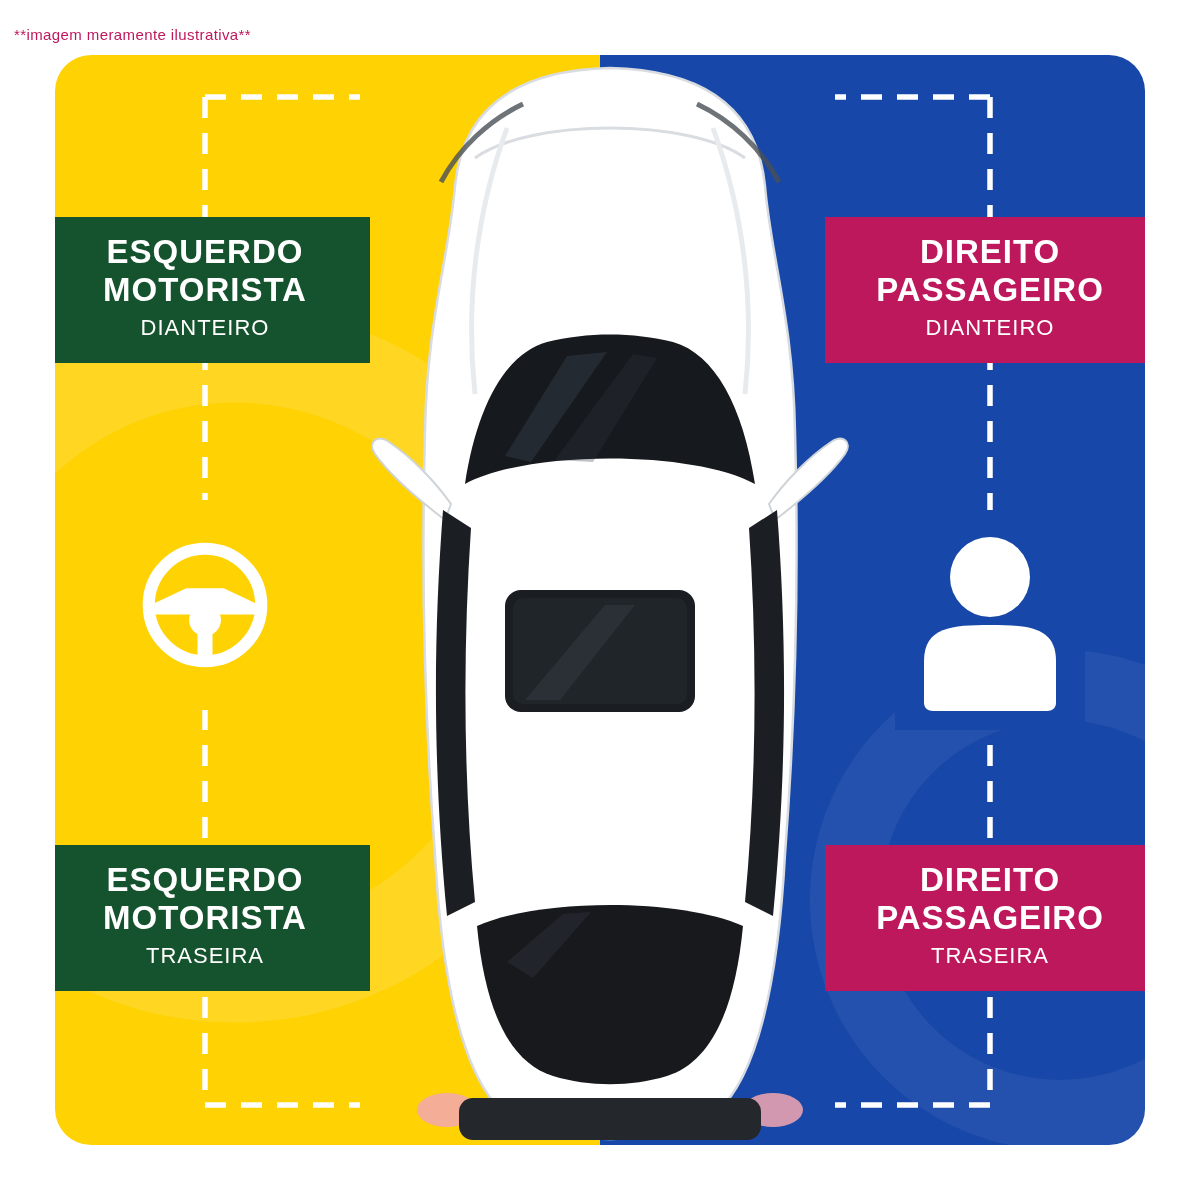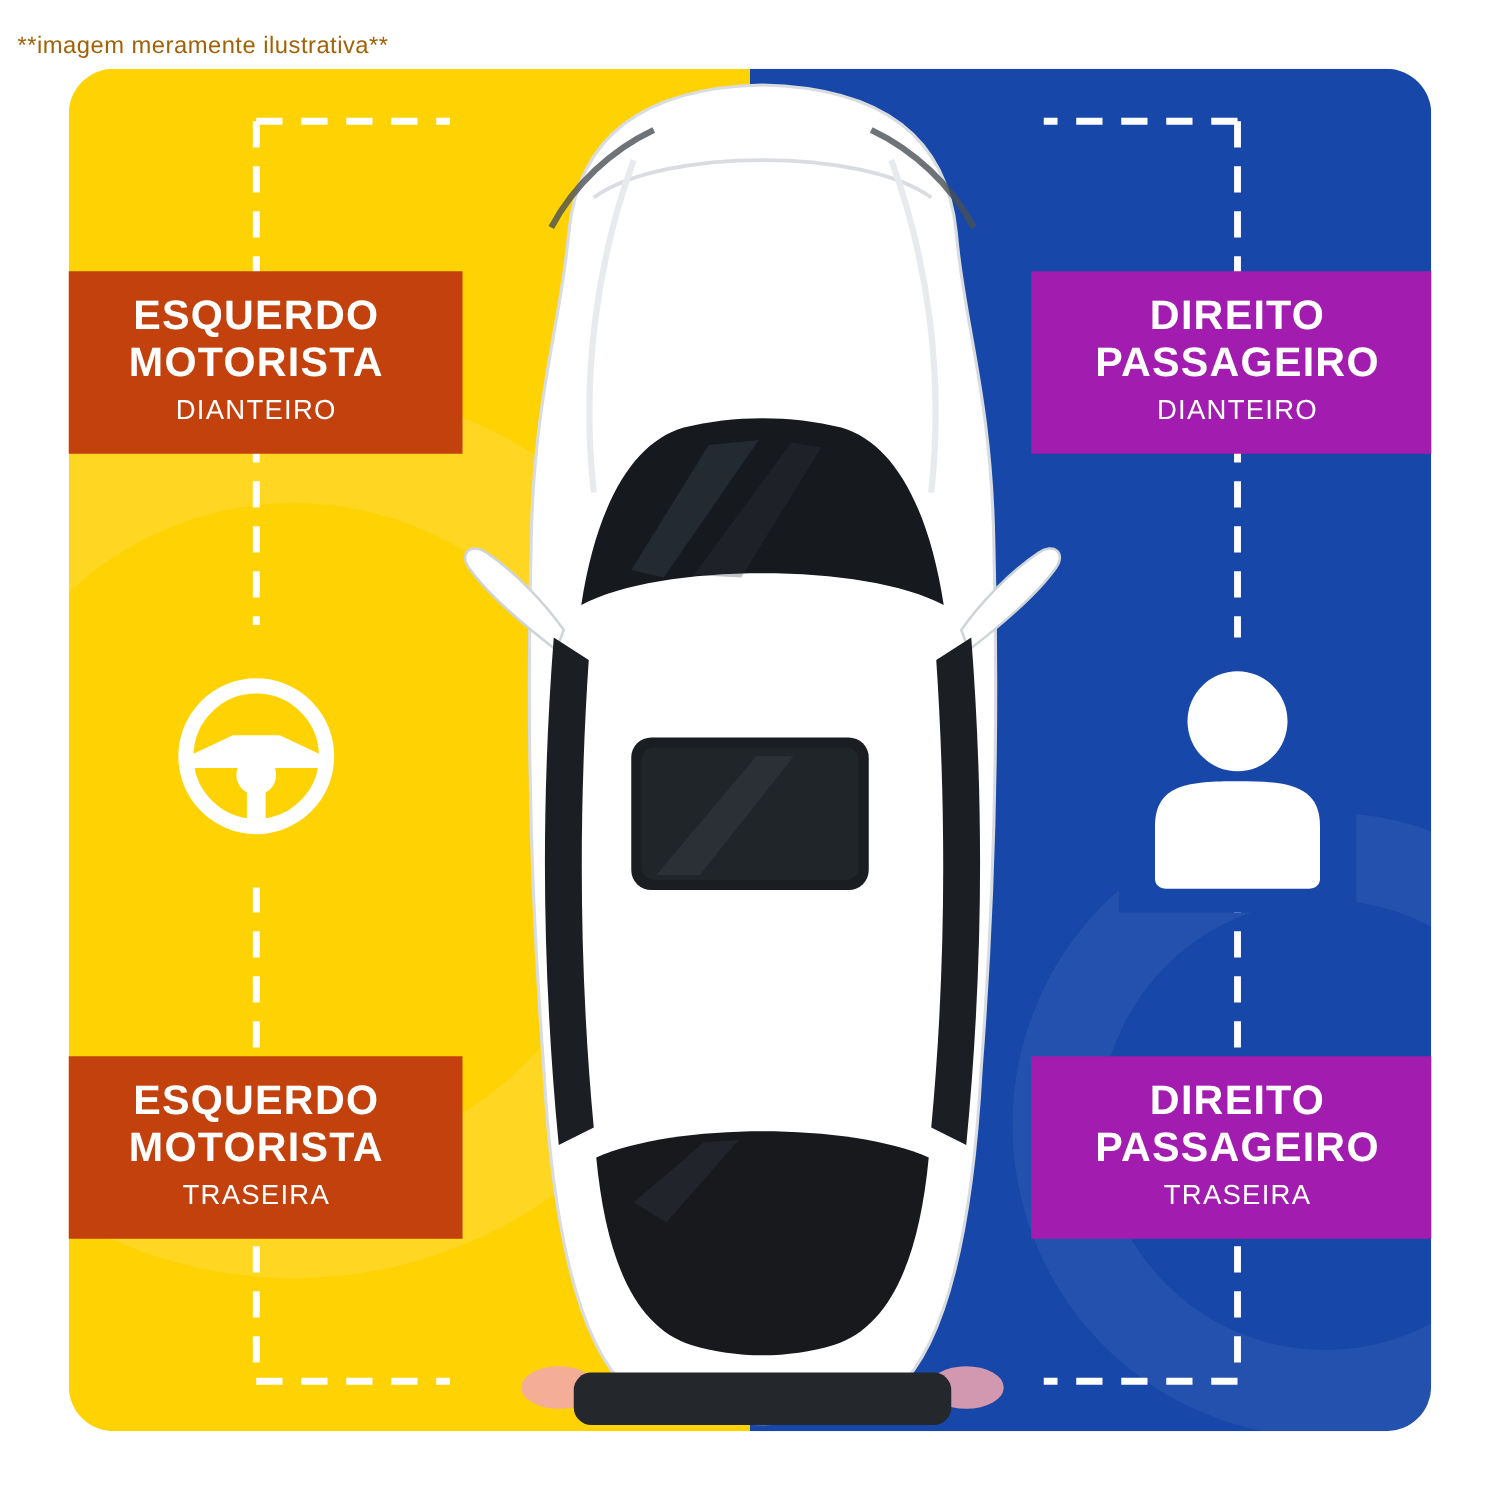--- a/index.html
+++ b/index.html
@@ -3,36 +3,36 @@
 <meta charset="utf-8">
 <style>
   * { margin:0; padding:0; box-sizing:border-box; }
   html,body { background:#ffffff; }
   body {
     width:1200px; height:1200px; position:relative; overflow:hidden;
     font-family:"Liberation Sans", sans-serif;
   }
   .caption {
     position:absolute; top:26px; left:14px;
-    font-size:19px; color:#a16207; letter-spacing:.4px;
+    font-size:15px; color:#be185d; letter-spacing:.4px;
   }
   .card {
     position:absolute; left:55px; top:55px; width:1090px; height:1090px;
     border-radius:36px; overflow:hidden;
   }
   .half { position:absolute; top:0; height:100%; width:50%; }
   .half.yellow { left:0;  background:#FFD203; }
   .half.blue   { left:50%; background:#1747A8; }
   svg.decor, svg.guides { position:absolute; left:0; top:0; width:1090px; height:1090px; }
   .label {
     position:absolute; width:330px; text-align:center; color:#ffffff;
     padding:16px 0; z-index:4;
   }
-  .label.on-yellow { background:#c2410c; }
-  .label.on-blue   { background:#a21caf; }
+  .label.on-yellow { background:#14532d; }
+  .label.on-blue   { background:#be185d; }
   .label .b { display:block; font-size:33px; font-weight:700; line-height:38px; letter-spacing:1px; }
   .label .r { display:block; font-size:22px; font-weight:400; line-height:38px; letter-spacing:1px; }
   .lbl-lt { left:-15px; top:162px; }
   .lbl-rt { left:770px; top:162px; }
   .lbl-lb { left:-15px; top:790px; }
   .lbl-rb { left:770px; top:790px; }
   .icon-box { position:absolute; z-index:4; display:flex; align-items:center; justify-content:center; }
   .steer-box  { left:55px;  top:445px; width:190px; height:210px; background:#FFD203; }
   .person-box { left:840px; top:455px; width:190px; height:220px; background:#1747A8; }
   .car {

